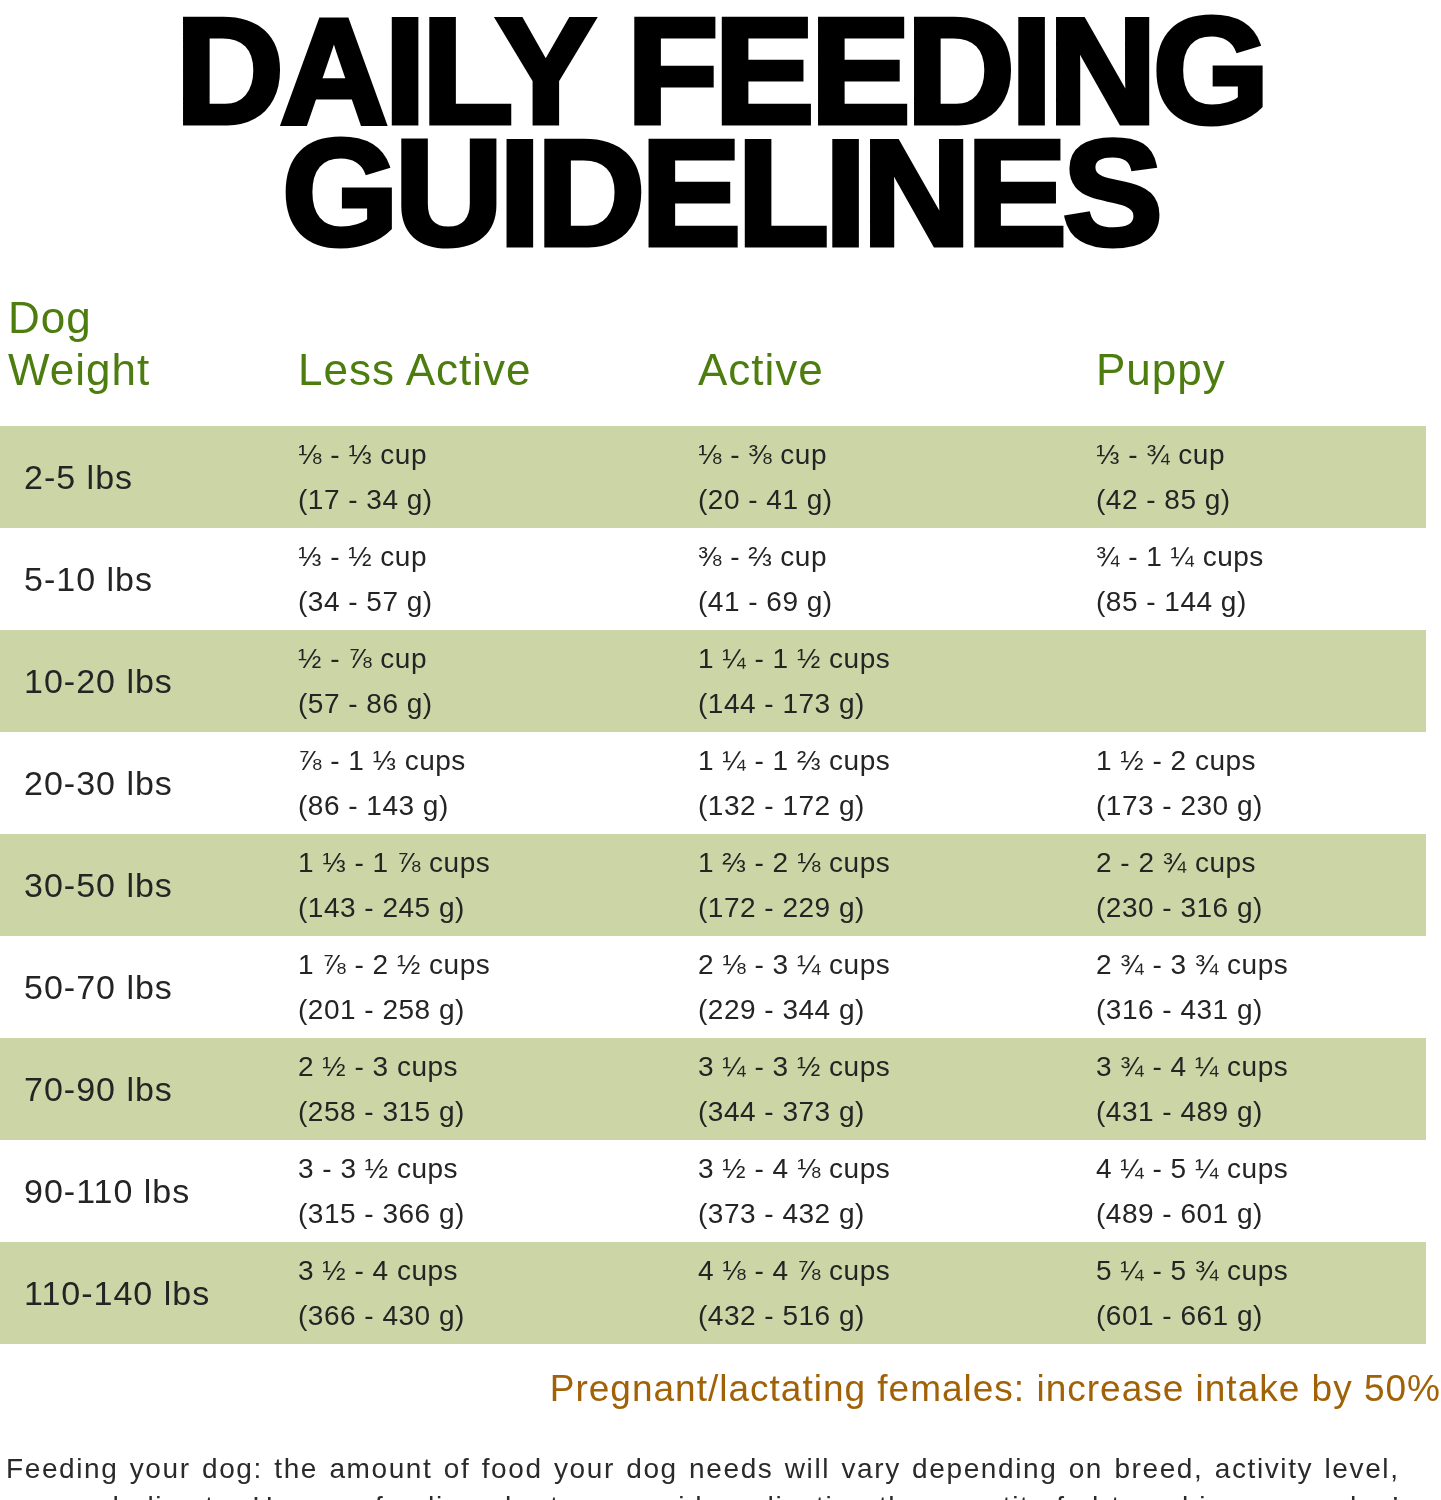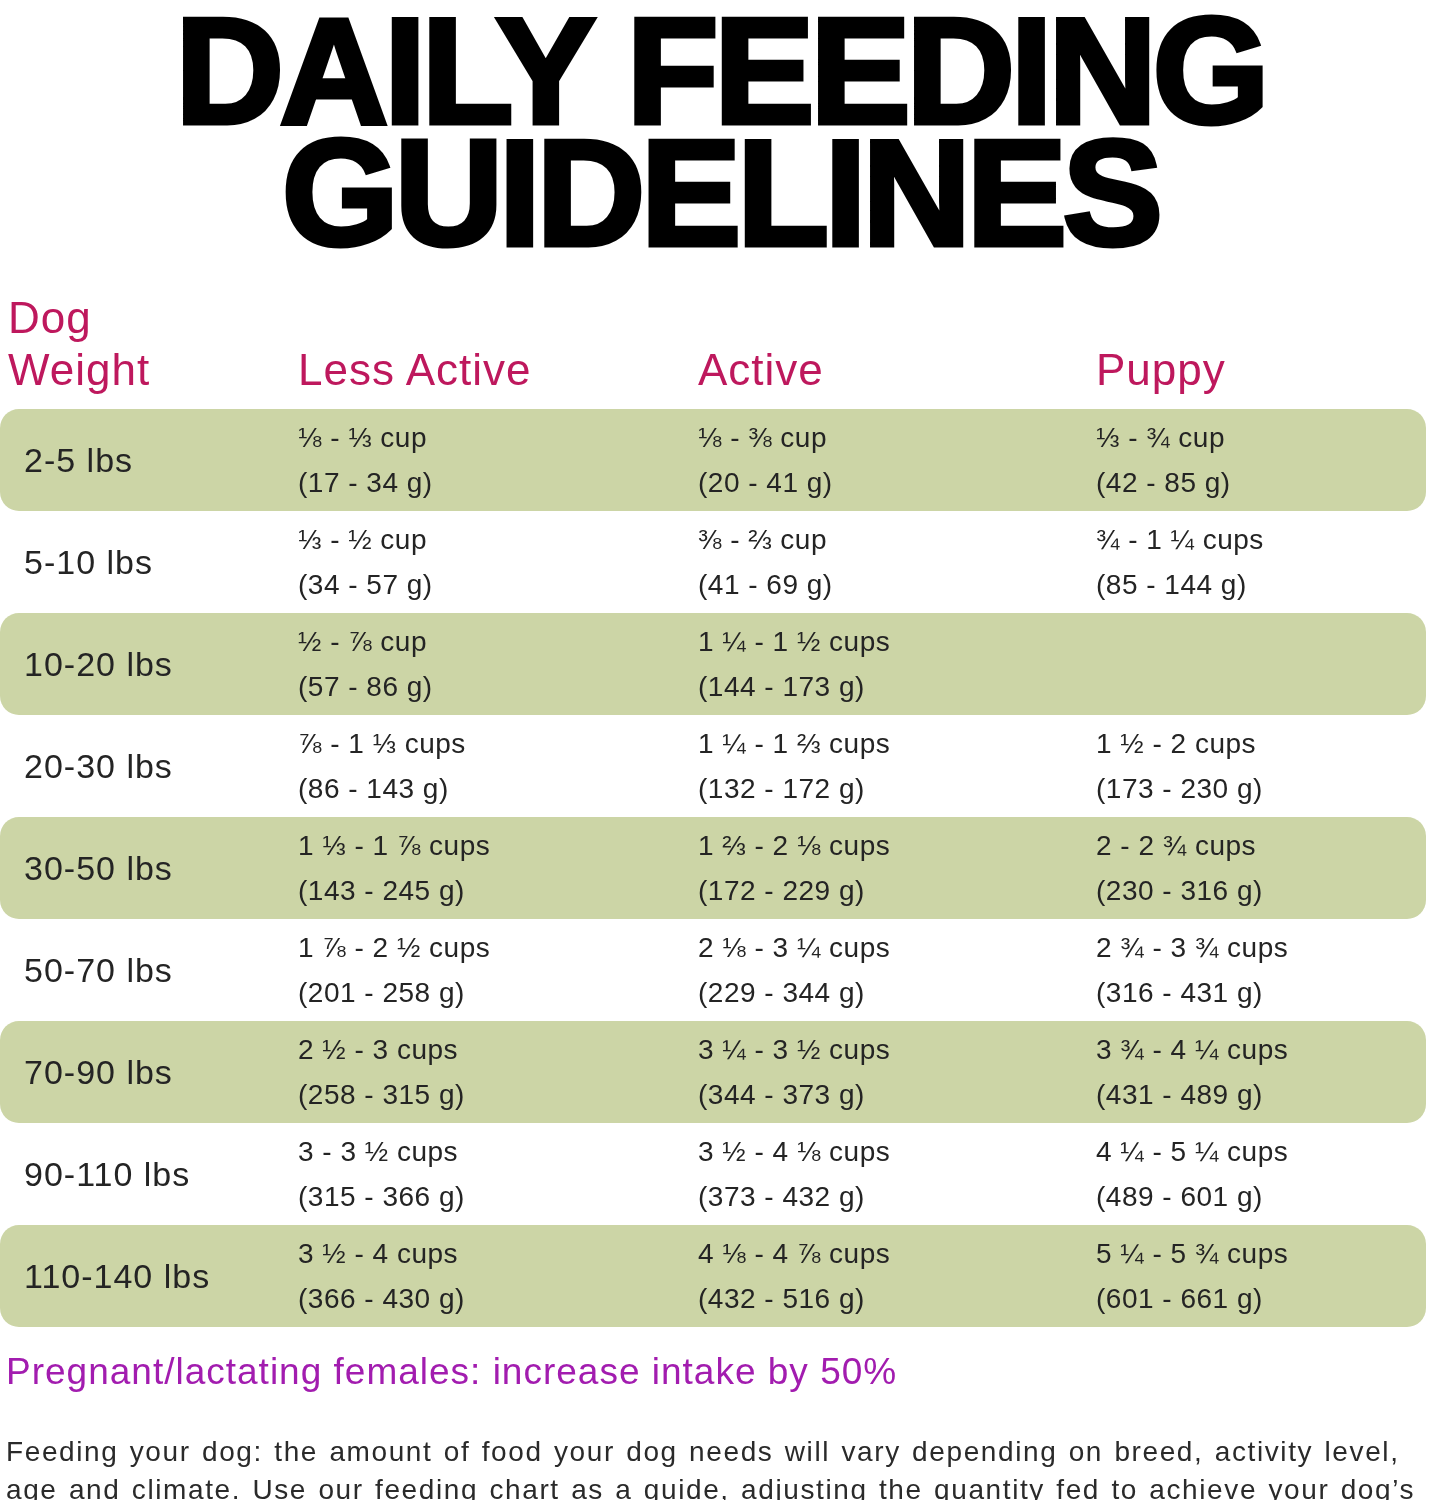--- a/index.html
+++ b/index.html
@@ -31,50 +31,50 @@
     width:1426px;
   }
 
   .thead {
     margin-top:38px;
     align-items:end;
     font-size:44px;
     line-height:52px;
     letter-spacing:1px;
     font-weight:400;
-    color:#be185d;
-    padding-bottom:13px;
+    color:#4d7c0f;
+    padding-bottom:30px;
   }
   .thead .col1 { padding-left:8px; }
 
   .row {
     min-height:94.5px;
     align-items:center;
     padding:6px 0;
-    border-radius:19px;
   }
   .row.green { background:#ccd5a6; }
 
   .cell-weight {
     padding-left:24px;
     font-size:34px;
     letter-spacing:1px;
     color:#242424;
   }
   .cell-serving { font-size:28px; line-height:45px; letter-spacing:0.5px; color:#242424; }
   .cups { font-style:normal; }
   .grams { }
 
   
   .note-pregnant {
     margin-top:24px;
     padding-left:6px;
     font-size:37px;
     letter-spacing:1px;
-    color:#a21caf;
+    color:#a16207;
+    text-align:right;
   }
   .note-para {
     padding-left:6px;
     padding-right:18px;
     font-size:28px;
     line-height:38px;
     letter-spacing:1.6px;
     word-spacing:2px;
     color:#2a2a2a;
     max-width:1435px;

